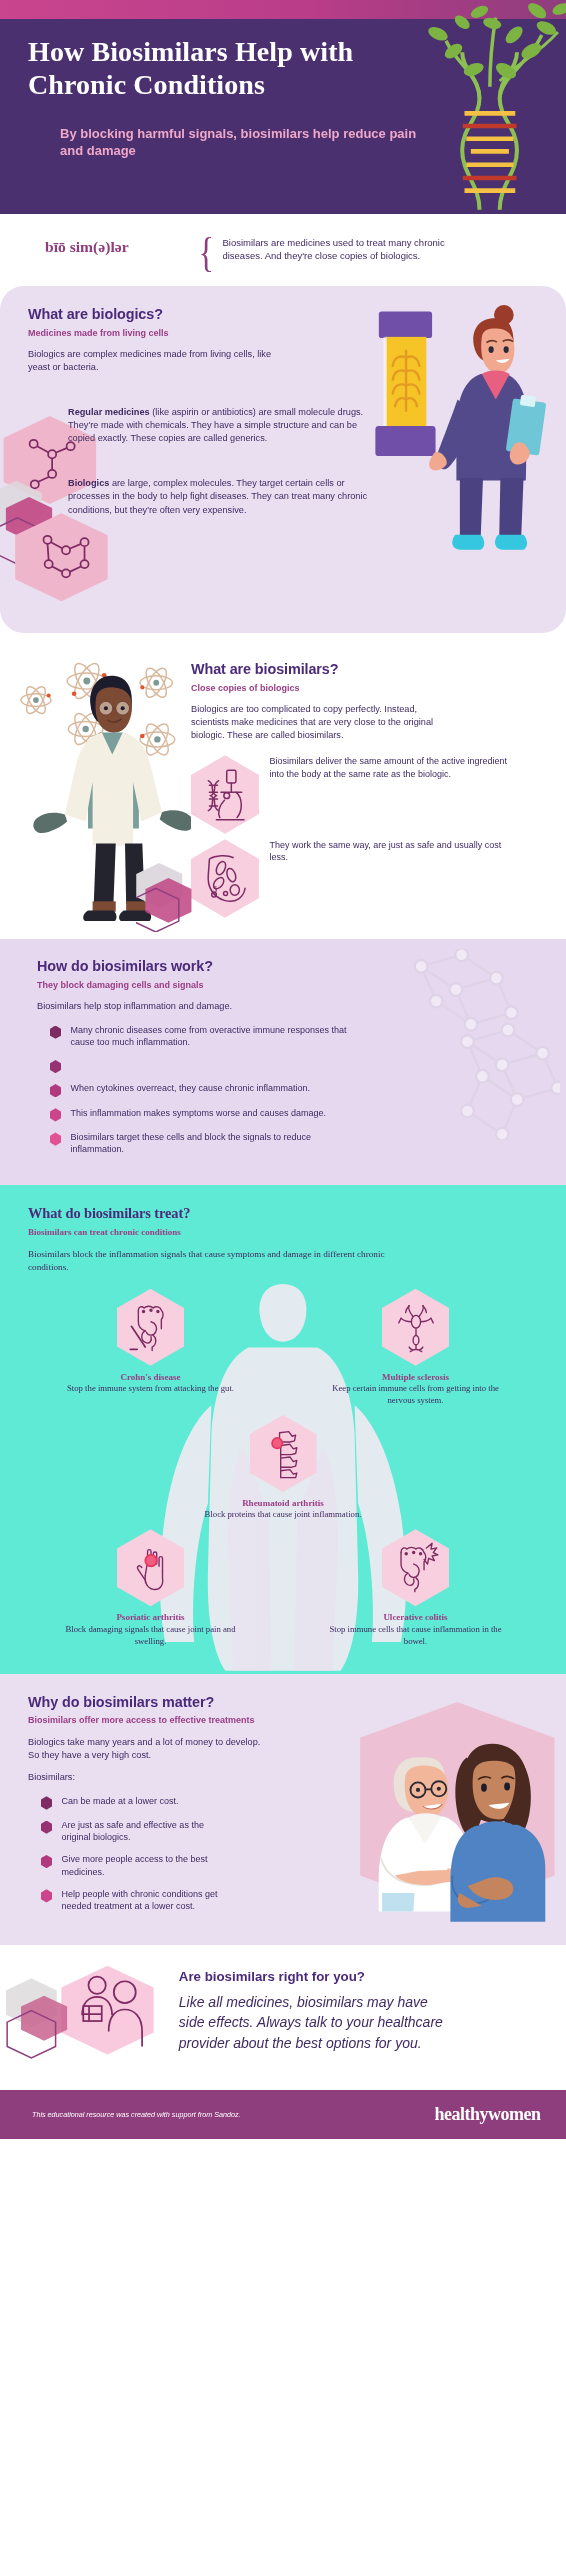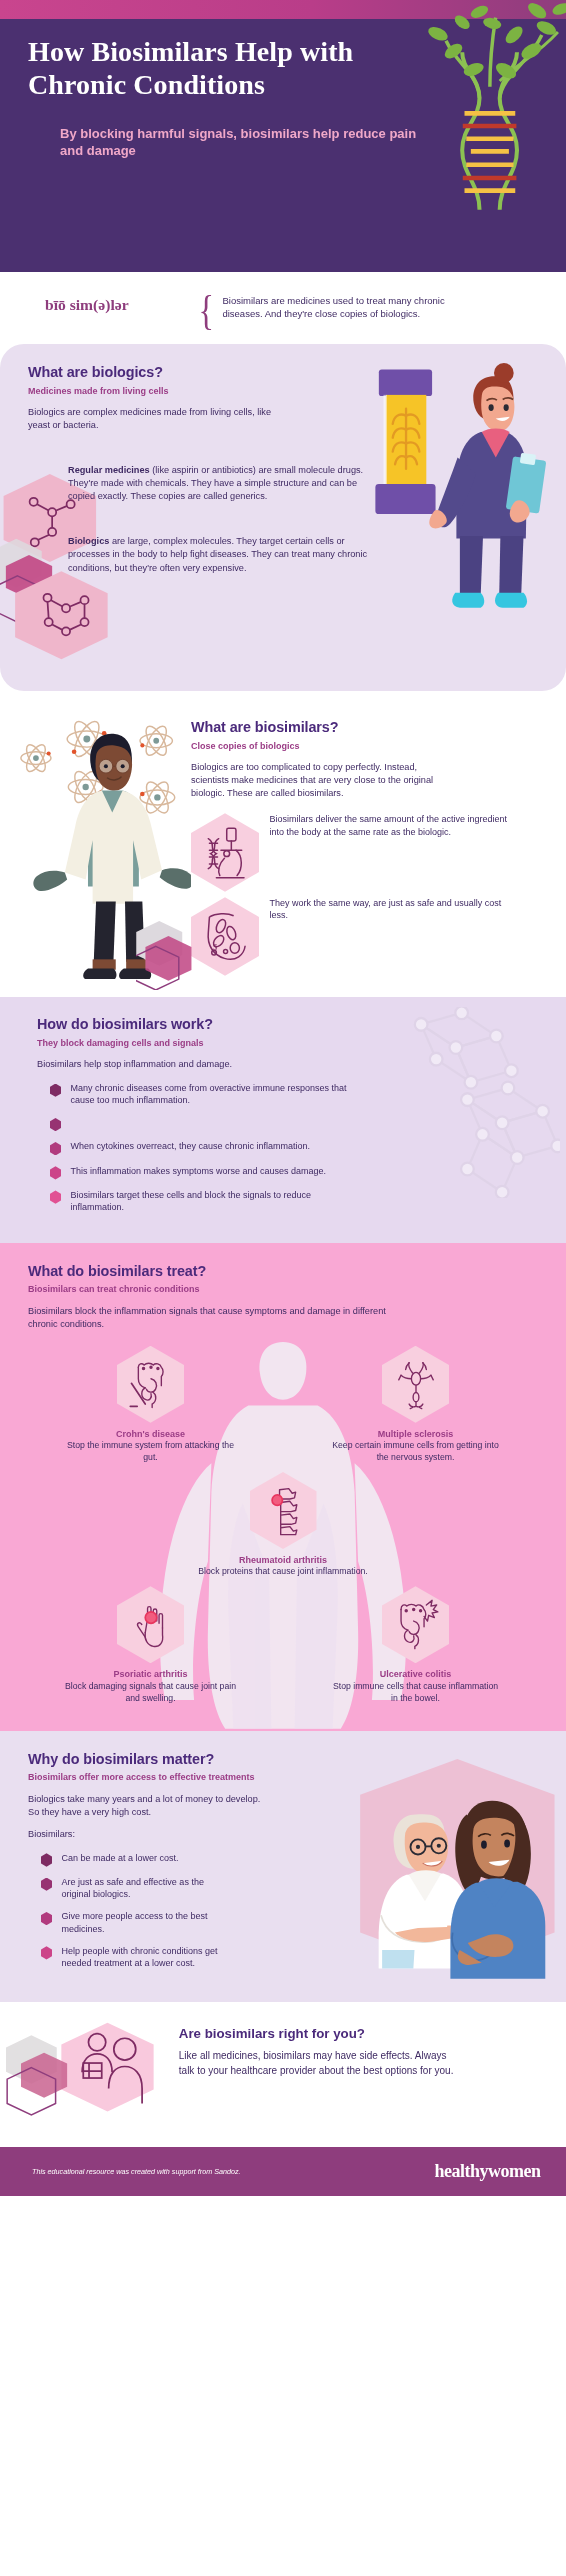--- a/index.html
+++ b/index.html
@@ -9,21 +9,21 @@
     font-family: "Liberation Sans", sans-serif;
     color: #3f2a63;
     -webkit-font-smoothing: antialiased;
   }
   .page { width: 566px; position: relative; overflow: hidden; }
 
   
   .hero {
     position: relative;
     background: #4b3070;
-    height: 272px;
+    height: 214px;
     overflow: hidden;
   }
   .hero-topbar {
     position: absolute; top: 0; left: 0; right: 0; height: 19px;
     background: linear-gradient(90deg, #c9458e 0%, #b93d89 55%, #8e3d7d 100%);
   }
   .hero-inner { position: relative; z-index: 5; padding: 35px 0 0 28px; }
   .hero-title {
     font-family: "Liberation Serif", serif;
     font-weight: bold;
@@ -130,21 +130,21 @@
   .biosim-left { width: 191px; position: relative; flex: 0 0 191px; }
   .biosim-right { flex: 1; padding-top: 5.8px; }
   .biosim-row { display: flex; align-items: flex-start; gap: 10.4px; margin-top: 12.7px; }
   .biosim-row p { font-size: 9px; line-height: 1.42; max-width: 249px; color: #3f2a63; }
 
   
   .howwork { position: relative; overflow: hidden; padding-left: 9px; }
   .mol-bg { position: absolute; right: 5.8px; top: 10.4px; opacity: 0.45; z-index: 1; }
 
   
-  .treat { position: relative; background: #f9a8d4; overflow: hidden; }
+  .treat { position: relative; background: #5eead4; overflow: hidden; font-family: Liberation Serif, serif; }
   .treat-body-bg { position: absolute; left: 0; right: 0; top: 87px; z-index: 0; }
   .cond-grid { position: relative; z-index: 3; margin-top: 8px; }
   .cond-row { display: flex; justify-content: space-between; }
   .cond-cell { width: 173px; text-align: center; }
   .cond-cell.center { margin: 0 auto; }
   .cond-hex {
     width: 67px; height: 77px; margin: 0 auto 5.8px auto;
     background: #f8cfdf;
     clip-path: polygon(50% 0%, 100% 25%, 100% 75%, 50% 100%, 0% 75%, 0% 25%);
     display: flex; align-items: center; justify-content: center;
@@ -154,21 +154,21 @@
 
   
   .matter { position: relative; overflow: hidden; }
   .matter-art { position: absolute; right: 15px; bottom: 0; width: 191px; z-index: 2; }
 
   
   .rfy { background: #ffffff; display: flex; align-items: flex-start; padding: 17.3px 28px 17.3px 5.8px; position: relative; min-height: 121px; }
   .rfy-icon { width: 173px; flex: 0 0 173px; position: relative; height: 110px; }
   .rfy-text { padding-top: 7px; }
   .rfy-text h2 { font-size: 13.3px; font-weight: bold; color: #4b2a7b; margin-bottom: 8px; }
-  .rfy-text p { font-size: 10px; line-height: 1.44; max-width: 277px; color: #3f2a63; }
+  .rfy-text p { font-size: 14px; line-height: 1.44; max-width: 277px; color: #3f2a63; font-style: italic; }
 
   
   .footer {
     background: #8e3d7d;
     height: 49px;
     display: flex;
     align-items: center;
     justify-content: space-between;
     padding: 0 25.4px 0 32px;
   }

